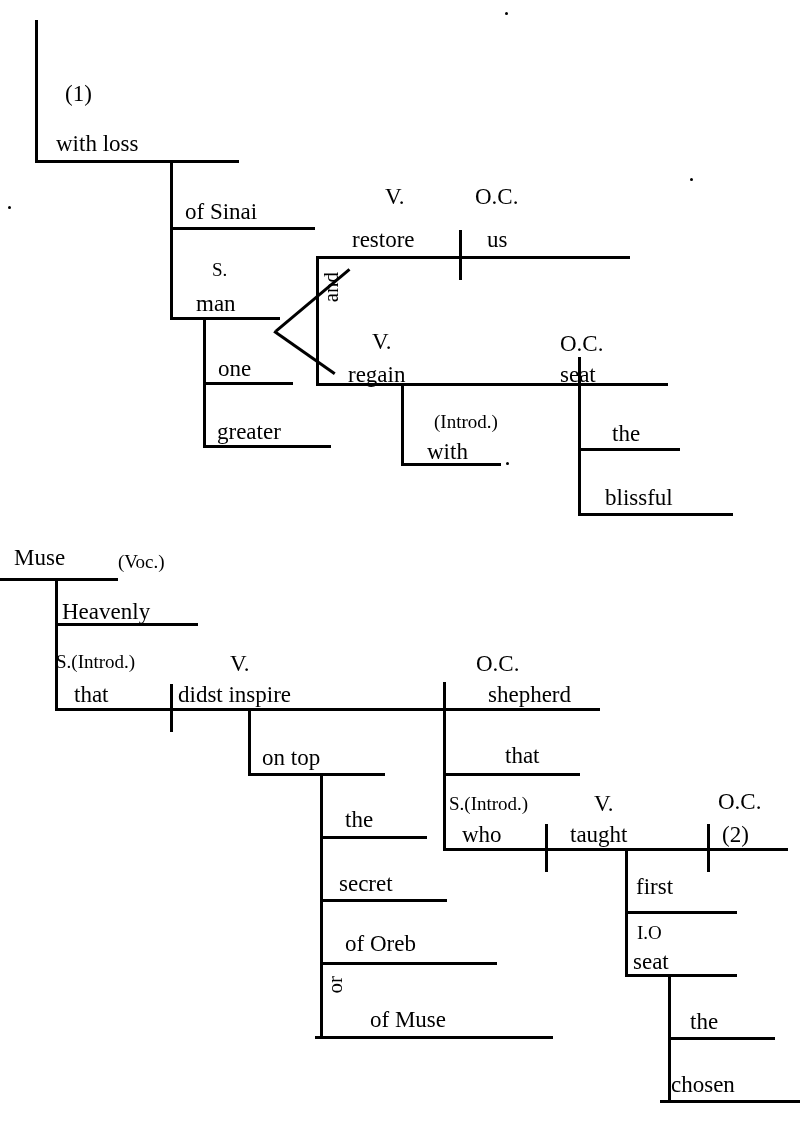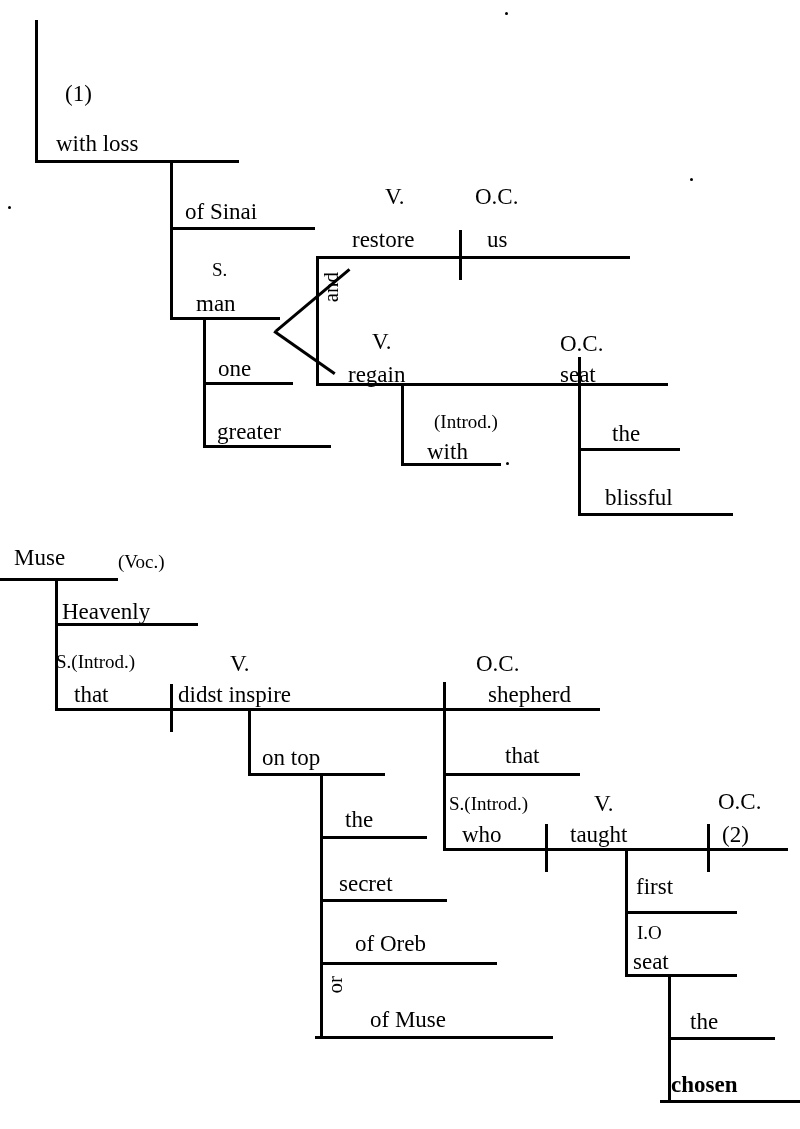--- a/index.html
+++ b/index.html
@@ -171,33 +171,33 @@
   <div class="ln vline" style="left:320px; top:836px; height:66px;"></div>
   <div class="ln hline" style="left:320px; top:899px; width:127px;"></div>
   <div class="lbl" style="left:339px; top:872px;">secret</div>
 
   <div class="ln vline" style="left:625px; top:848px; height:66px;"></div>
   <div class="ln hline" style="left:625px; top:911px; width:112px;"></div>
   <div class="lbl" style="left:636px; top:875px;font-family:Liberation Serif, serif;">first</div>
 
   <div class="ln vline" style="left:320px; top:899px; height:66px;"></div>
   <div class="ln hline" style="left:320px; top:962px; width:177px;"></div>
-  <div class="lbl" style="left:345px; top:932px;margin-left:10px;">of  Oreb</div>
+  <div class="lbl" style="left:345px; top:932px;">of  Oreb</div>
 
   <div class="ln vline" style="left:625px; top:911px; height:66px;"></div>
   <div class="ln hline" style="left:625px; top:974px; width:112px;"></div>
   <div class="lbl small" style="left:637px; top:921px;">I.O</div>
   <div class="lbl" style="left:633px; top:950px;">seat</div>
 
   <div class="ln vline" style="left:320px; top:962px; height:76px;"></div>
   <div class="ln hline" style="left:315px; top:1036px; width:238px;"></div>
   <div class="lbl vert" style="left:324px; top:976px;">or</div>
   <div class="lbl" style="left:370px; top:1008px;">of Muse</div>
 
   <div class="ln vline" style="left:668px; top:974px; height:66px;"></div>
   <div class="ln hline" style="left:668px; top:1037px; width:107px;"></div>
   <div class="lbl" style="left:690px; top:1010px;">the</div>
 
   <div class="ln vline" style="left:668px; top:1037px; height:66px;"></div>
   <div class="ln hline" style="left:660px; top:1100px; width:140px;"></div>
-  <div class="lbl" style="left:671px; top:1073px;font-weight:bold;">chosen</div>
+  <div class="lbl" style="left:671px; top:1073px;">chosen</div>
 
 </div>
 
 </body></html>

